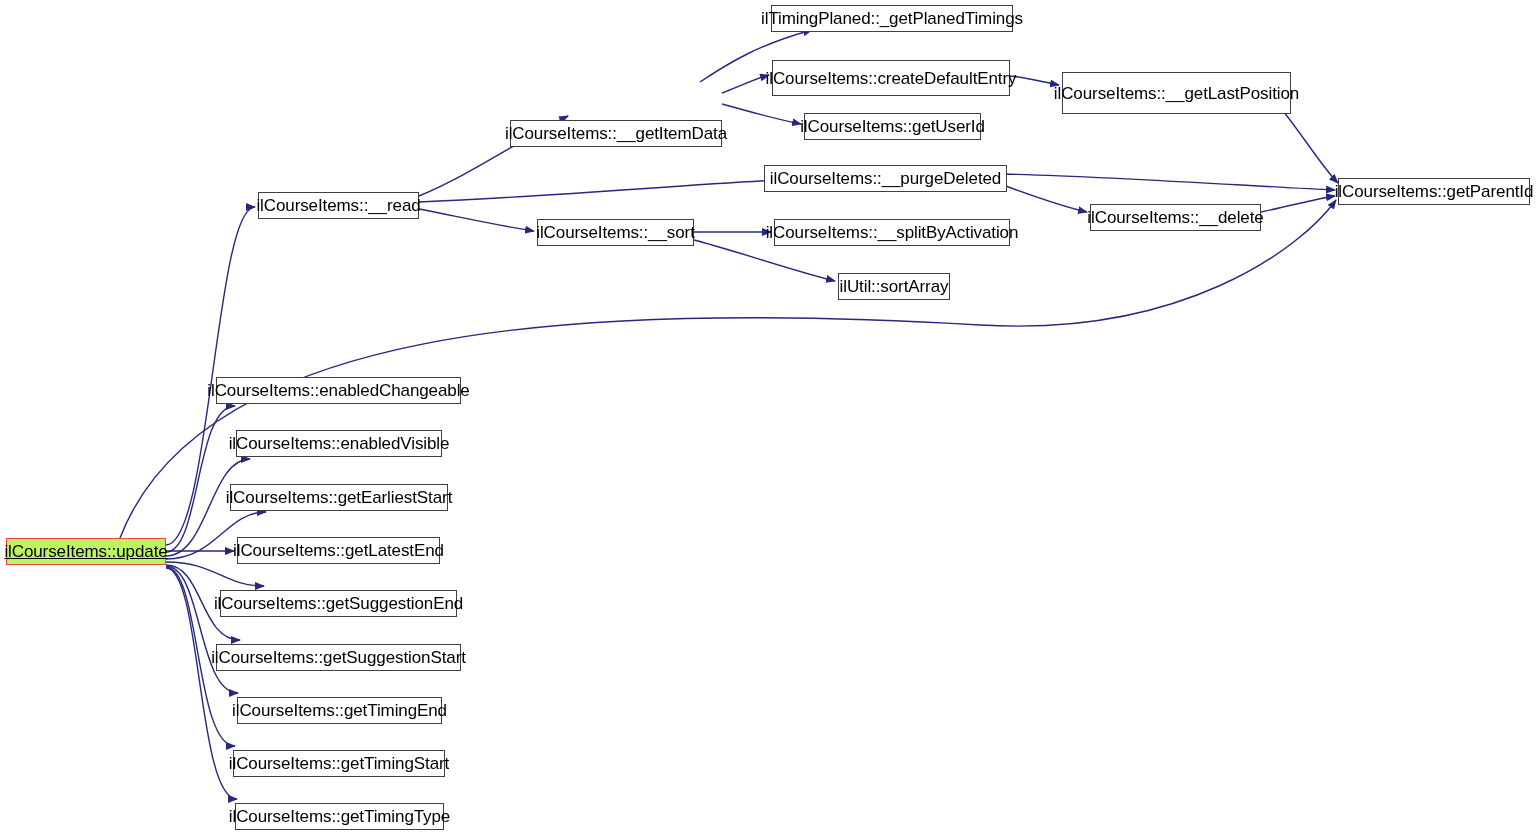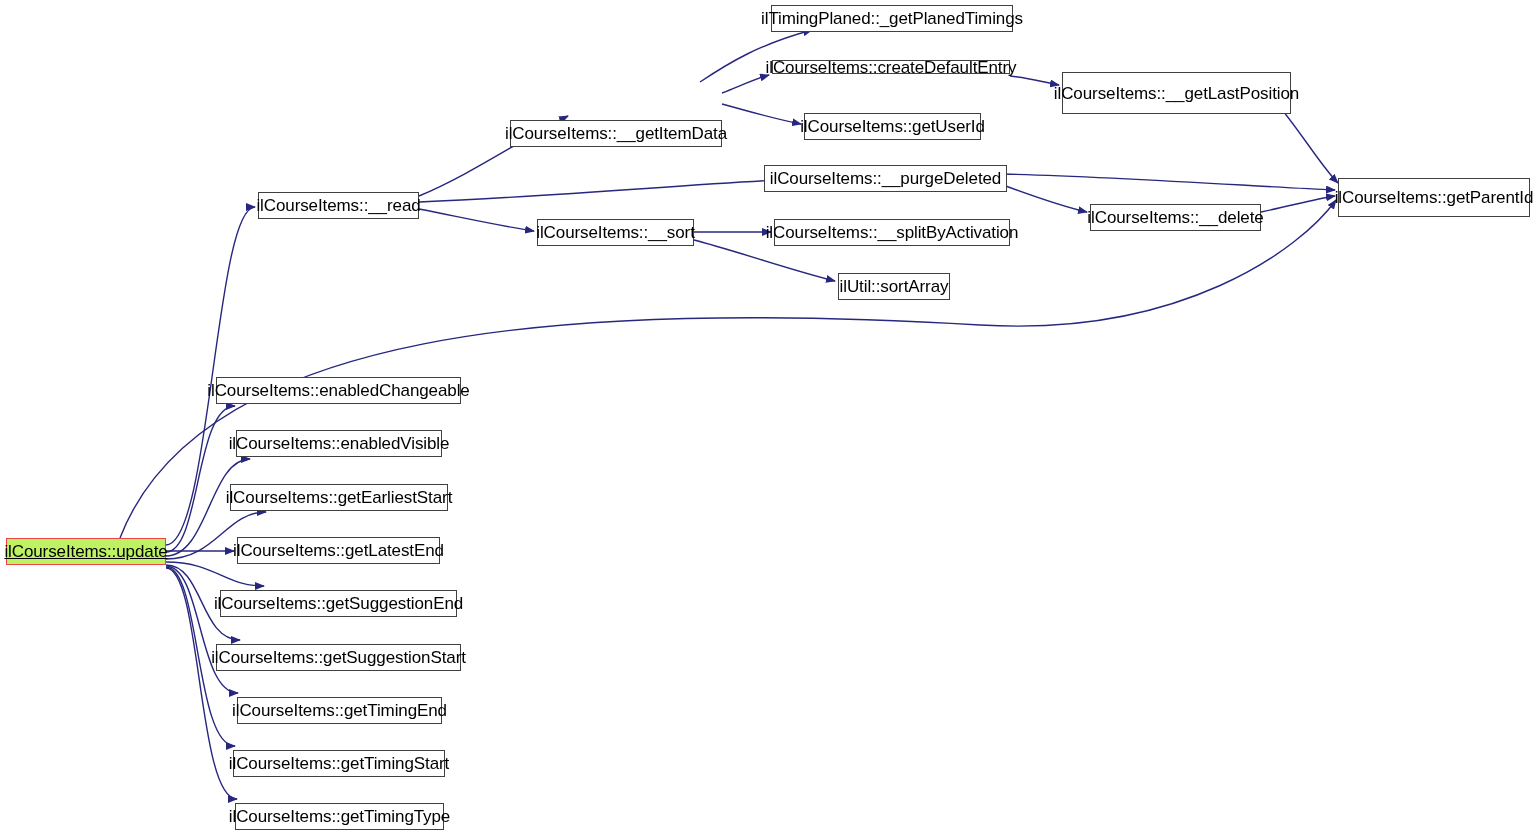--- a/index.html
+++ b/index.html
@@ -75,21 +75,21 @@
       </div>
       <div class="node" style="left: 258px; top: 192px; width: 161px; height: 27px;">
         <span class="node-label">ilCourseItems::__read</span>
       </div>
       <div class="node" style="left: 510px; top: 84px; width: 212px; height: 27px; margin-top: 36px;">
         <span class="node-label">ilCourseItems::__getItemData</span>
       </div>
       <div class="node" style="left: 771px; top: 5px; width: 242px; height: 27px;">
         <span class="node-label">ilTimingPlaned::_getPlanedTimings</span>
       </div>
-      <div class="node" style="left: 772px; top: 60px; width: 238px; height: 14px;">
+      <div class="node" style="left: 772px; top: 60px; width: 238px; height: 36px;">
         <span class="node-label">ilCourseItems::createDefaultEntry</span>
       </div>
       <div class="node" style="left: 804px; top: 113px; width: 177px; height: 27px;">
         <span class="node-label">ilCourseItems::getUserId</span>
       </div>
       <div class="node" style="left: 1062px; top: 72px; width: 229px; height: 42px;">
         <span class="node-label">ilCourseItems::__getLastPosition</span>
       </div>
       <div class="node" style="left: 764px; top: 165px; width: 243px; height: 27px;">
         <span class="node-label">ilCourseItems::__purgeDeleted</span>
@@ -99,21 +99,21 @@
       </div>
       <div class="node" style="left: 774px; top: 219px; width: 236px; height: 27px;">
         <span class="node-label">ilCourseItems::__splitByActivation</span>
       </div>
       <div class="node" style="left: 838px; top: 273px; width: 112px; height: 27px;">
         <span class="node-label">ilUtil::sortArray</span>
       </div>
       <div class="node" style="left: 1090px; top: 204px; width: 171px; height: 27px;">
         <span class="node-label">ilCourseItems::__delete</span>
       </div>
-      <div class="node" style="left: 1338px; top: 178px; width: 192px; height: 39px;">
+      <div class="node" style="left: 1338px; top: 178px; width: 192px; height: 27px;">
         <span class="node-label">ilCourseItems::getParentId</span>
       </div>
       <div class="node" style="left: 216px; top: 377px; width: 245px; height: 27px;">
         <span class="node-label">ilCourseItems::enabledChangeable</span>
       </div>
       <div class="node" style="left: 236px; top: 430px; width: 206px; height: 27px;">
         <span class="node-label">ilCourseItems::enabledVisible</span>
       </div>
       <div class="node" style="left: 230px; top: 484px; width: 218px; height: 27px;">
         <span class="node-label">ilCourseItems::getEarliestStart</span>

